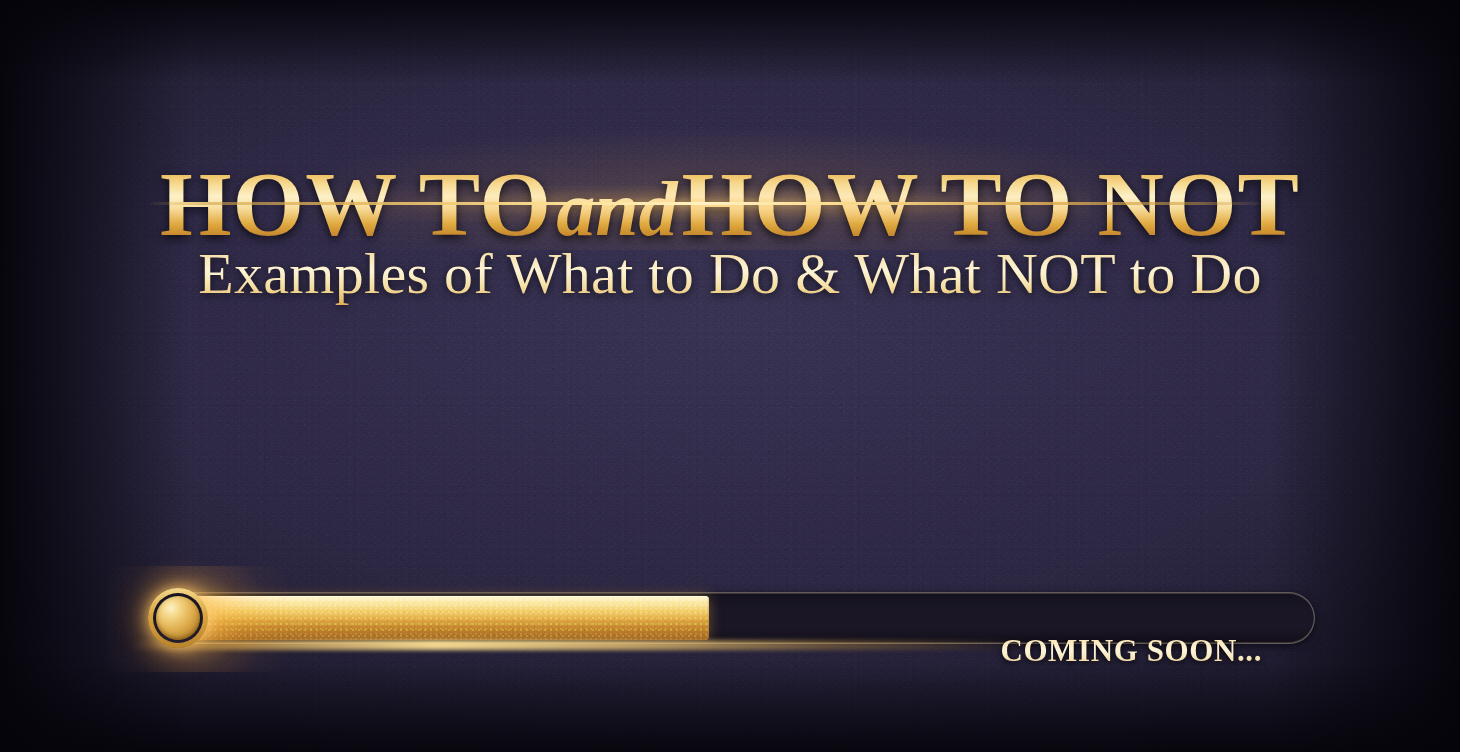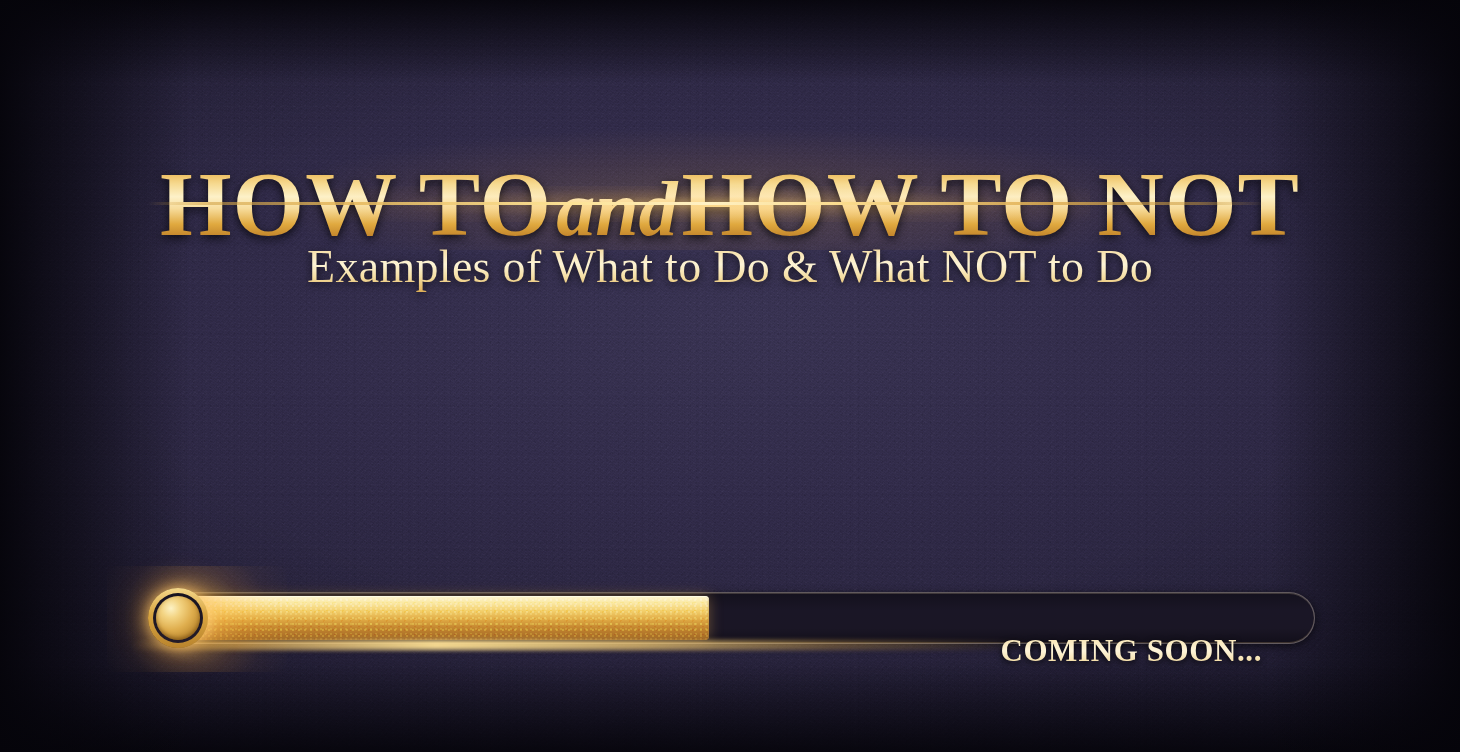--- a/index.html
+++ b/index.html
@@ -172,21 +172,21 @@
       rgba(255,180,80,0) 100%);
   }
 
   
   .subtitle {
     position: absolute;
     top: 240px;
     left: 0;
     width: 100%;
     text-align: center;
-    font-size: 46px;
+    font-size: 58px;
     letter-spacing: .3px;
     white-space: nowrap;
     background-image: linear-gradient(to bottom,
       #e9c478 0%,
       #f7e2ae 22%,
       #fdf4d6 46%,
       #f5dea2 70%,
       #dcab52 100%);
     -webkit-background-clip: text;
     background-clip: text;

